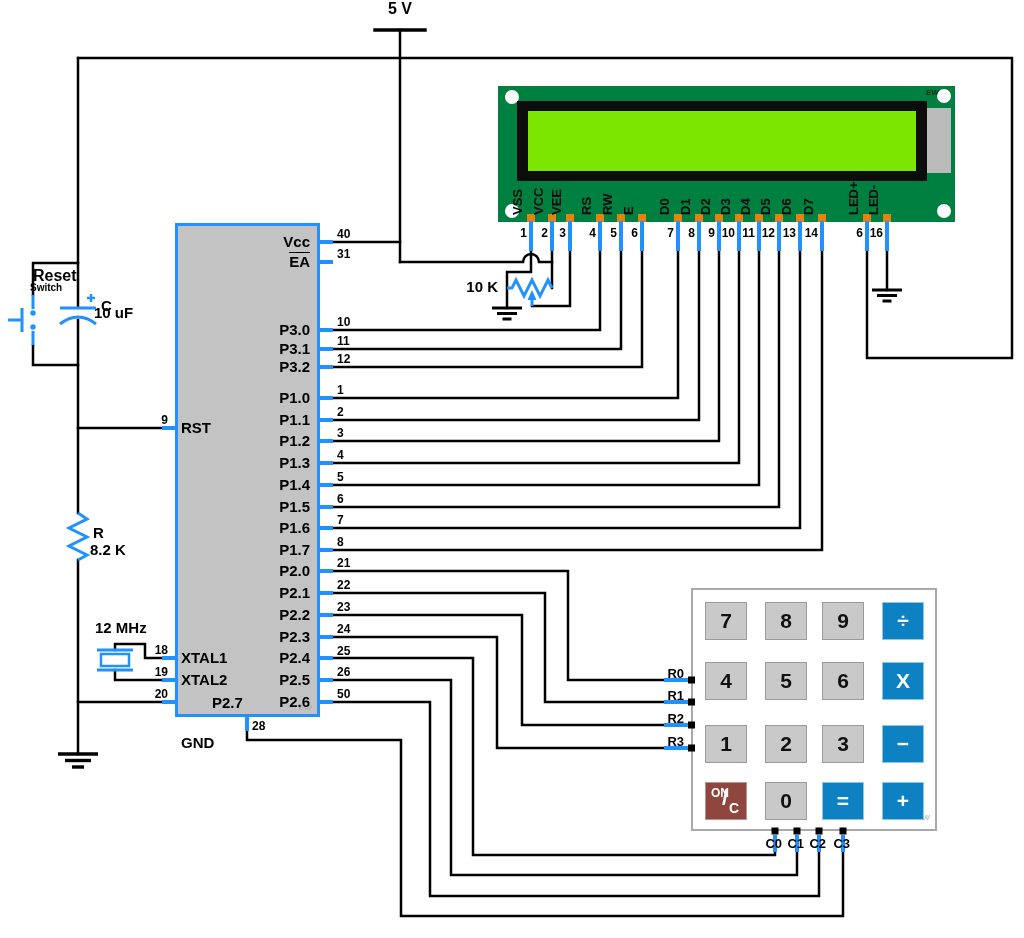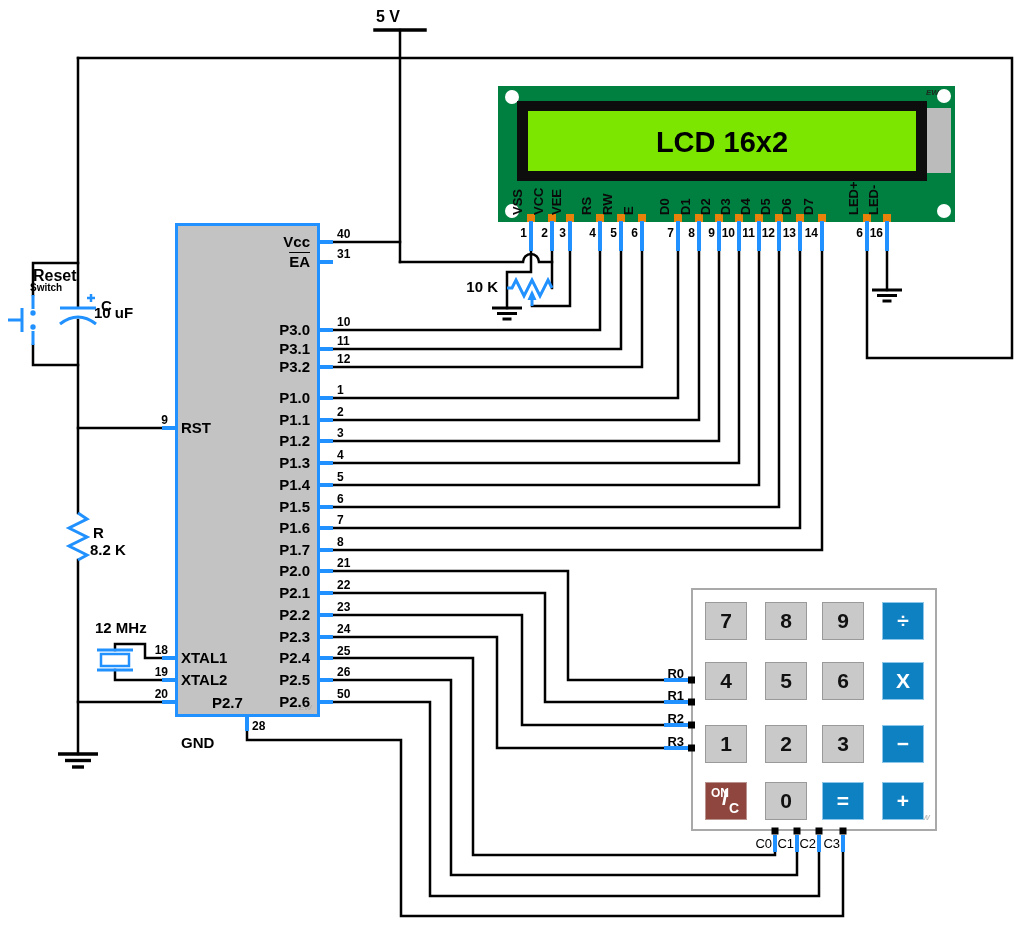--- a/index.html
+++ b/index.html
@@ -32,21 +32,21 @@
   
   .panel{left:691px;top:588px;width:246px;height:243px;background:#fff;border:2px solid #a9a9a9;box-sizing:border-box;}
   .key{width:42px;height:38px;display:flex;align-items:center;justify-content:center;font-size:21px;font-weight:bold;box-sizing:border-box;}
   .key.gray{background:#c9c9c9;border:1px solid #9a9a9a;color:#111;}
   .key.blue{background:#0e81c2;border:1px solid #8cc6e8;color:#fff;}
   .key.red{background:#8e463e;border:1px solid #b9938e;color:#fff;position:relative;}
   .onc-on{position:absolute;top:3px;left:5px;font-size:12px;font-weight:bold;}
   .onc-sl{position:absolute;top:2px;left:16px;font-size:22px;font-weight:bold;}
   .onc-c{position:absolute;bottom:3px;right:7px;font-size:14px;font-weight:bold;}
   .rl{width:26px;text-align:right;font-size:13px;font-weight:bold;color:#000;left:658px;}
-  .cl{top:836px;width:20px;text-align:right;font-size:13px;font-weight:normal;color:#000;}
+  .cl{top:836px;width:20px;text-align:right;font-size:13px;font-weight:bold;color:#000;margin-left:10px;}
 </style>
 </head>
 <body>
 
 <div id="canvas">
 
   <div class="abs lcdboard"></div>
   <div class="abs hole" style="left:505px;top:90px"></div>
   <div class="abs hole" style="left:937px;top:89px"></div>
   <div class="abs hole" style="left:505px;top:204px"></div>
@@ -174,32 +174,31 @@
         <rect x="688" y="698.5" width="7" height="7"></rect>
       <rect x="688" y="721.5" width="7" height="7"></rect>
         <rect x="688" y="744.5" width="7" height="7"></rect>
       <rect x="771.5" y="827.5" width="7" height="7"></rect>
         <rect x="793.5" y="827.5" width="7" height="7"></rect>
       <rect x="815.5" y="827.5" width="7" height="7"></rect>
         <rect x="839.5" y="827.5" width="7" height="7"></rect>
     </g>
   </svg>
 
-  <div class="abs lab" style="left:376px;top:8px;width:48px;text-align:left;font-size:16px">5 V</div>
+  <div class="abs lab" style="left:376px;top:0;width:48px;text-align:center;font-size:16px">5 V</div>
 
   <div class="abs lab" style="left:33px;top:267px;font-size:16px">Reset</div>
   <div class="abs lab" style="left:30px;top:282px;font-size:10px">Switch</div>
   <div class="abs lab" style="left:101px;top:297px;font-size:15px">C</div>
   <div class="abs lab" style="left:94px;top:304px;font-size:15px">10 uF</div>
   <div class="abs lab" style="left:93px;top:524px;font-size:15px">R</div>
   <div class="abs lab" style="left:90px;top:541px;font-size:15px">8.2 K</div>
   <div class="abs lab" style="left:95px;top:619px;font-size:15px">12 MHz</div>
   <div class="abs lab" style="left:450px;top:278px;width:48px;text-align:right;font-size:15px">10 K</div>
 
-  <div class="abs lcdtitle">LCD 16x2</div>
   <div class="abs vpl" style="left:524px">VSS</div>
   <div class="abs vpl" style="left:545px">VCC</div>
   <div class="abs vpl" style="left:563px">VEE</div>
   <div class="abs vpl" style="left:593px">RS</div>
   <div class="abs vpl" style="left:614px">RW</div>
   <div class="abs vpl" style="left:635px">E</div>
   <div class="abs vpl" style="left:671px">D0</div>
   <div class="abs vpl" style="left:692px">D1</div>
   <div class="abs vpl" style="left:712px">D2</div>
   <div class="abs vpl" style="left:732px">D3</div>

